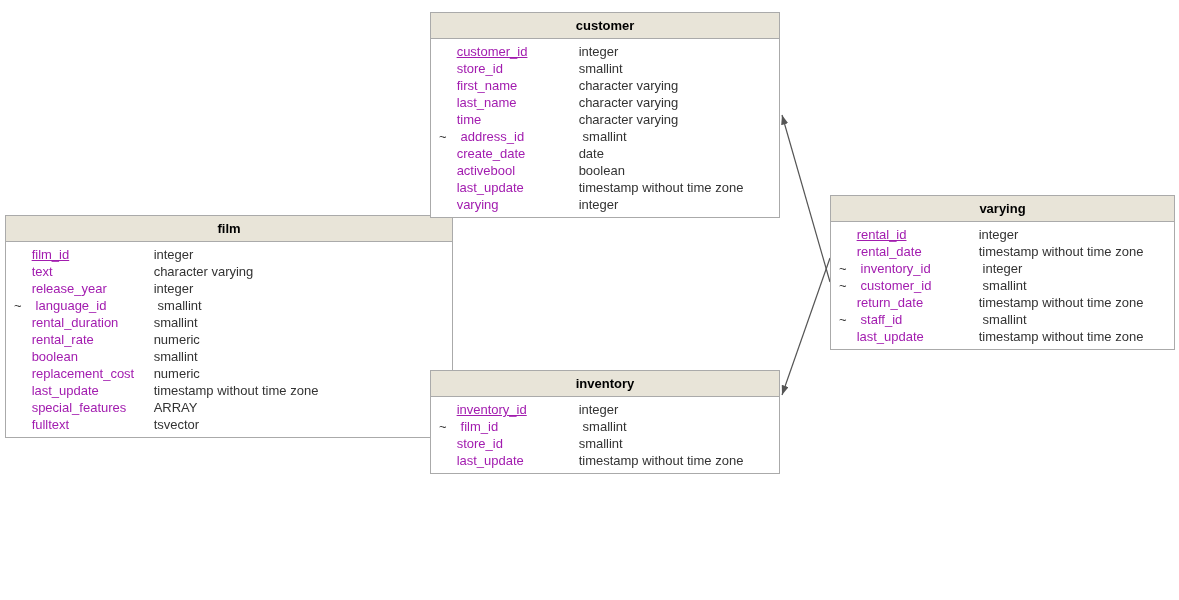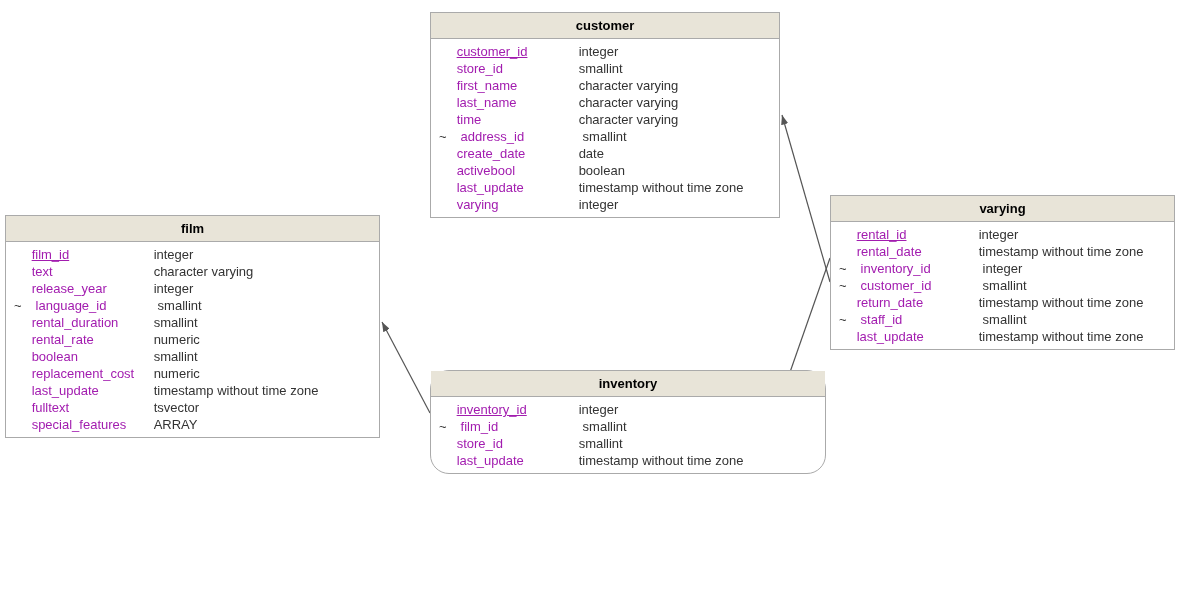--- a/index.html
+++ b/index.html
@@ -75,21 +75,21 @@
       </marker>
     </defs>
 
     <line x1="830" y1="282" x2="782" y2="115" stroke="#555" stroke-width="1.2" marker-end="url(#arrowhead)"></line>
 
     <line x1="830" y1="258" x2="782" y2="395" stroke="#555" stroke-width="1.2" marker-end="url(#arrowhead)"></line>
 
     <line x1="430" y1="413" x2="382" y2="322" stroke="#555" stroke-width="1.2" marker-end="url(#arrowhead)"></line>
   </svg>
 
-  <div class="table-box" style="left:5px; top:215px; width:375px;">
+  <div class="table-box" style="left:5px; top:215px; width:448px;">
     <div class="table-header">film</div>
     <div class="table-body">
       <div class="table-row">
         <span class="row-prefix">&nbsp;</span>
         <span class="col-name underline">film_id</span>
         <span class="col-type">integer</span>
       </div>
       <div class="table-row">
         <span class="row-prefix">&nbsp;</span>
         <span class="col-name">text</span>
@@ -125,28 +125,28 @@
         <span class="col-name">replacement_cost</span>
         <span class="col-type">numeric</span>
       </div>
       <div class="table-row">
         <span class="row-prefix">&nbsp;</span>
         <span class="col-name">last_update</span>
         <span class="col-type">timestamp without time zone</span>
       </div>
       <div class="table-row">
         <span class="row-prefix">&nbsp;</span>
+        <span class="col-name">special_features</span>
+        <span class="col-type">ARRAY</span>
+      </div>
+      <div class="table-row">
+        <span class="row-prefix">&nbsp;</span>
         <span class="col-name">fulltext</span>
         <span class="col-type">tsvector</span>
       </div>
-      <div class="table-row">
-        <span class="row-prefix">&nbsp;</span>
-        <span class="col-name">special_features</span>
-        <span class="col-type">ARRAY</span>
-      </div>
     </div>
   </div>
 
   <div class="table-box" style="left:430px; top:12px; width:350px;">
     <div class="table-header">customer</div>
     <div class="table-body">
       <div class="table-row">
         <span class="row-prefix">&nbsp;</span>
         <span class="col-name underline">customer_id</span>
         <span class="col-type">integer</span>
@@ -192,21 +192,21 @@
         <span class="col-type">timestamp without time zone</span>
       </div>
       <div class="table-row">
         <span class="row-prefix">&nbsp;</span>
         <span class="col-name">varying</span>
         <span class="col-type">integer</span>
       </div>
     </div>
   </div>
 
-  <div class="table-box" style="left:430px; top:370px; width:396px;border-radius:19px;">
+  <div class="table-box" style="left:430px; top:370px; width:350px;">
     <div class="table-header">inventory</div>
     <div class="table-body">
       <div class="table-row">
         <span class="row-prefix">&nbsp;</span>
         <span class="col-name underline">inventory_id</span>
         <span class="col-type">integer</span>
       </div>
       <div class="table-row">
         <span class="row-prefix">~</span>
         <span class="col-name">film_id</span>

